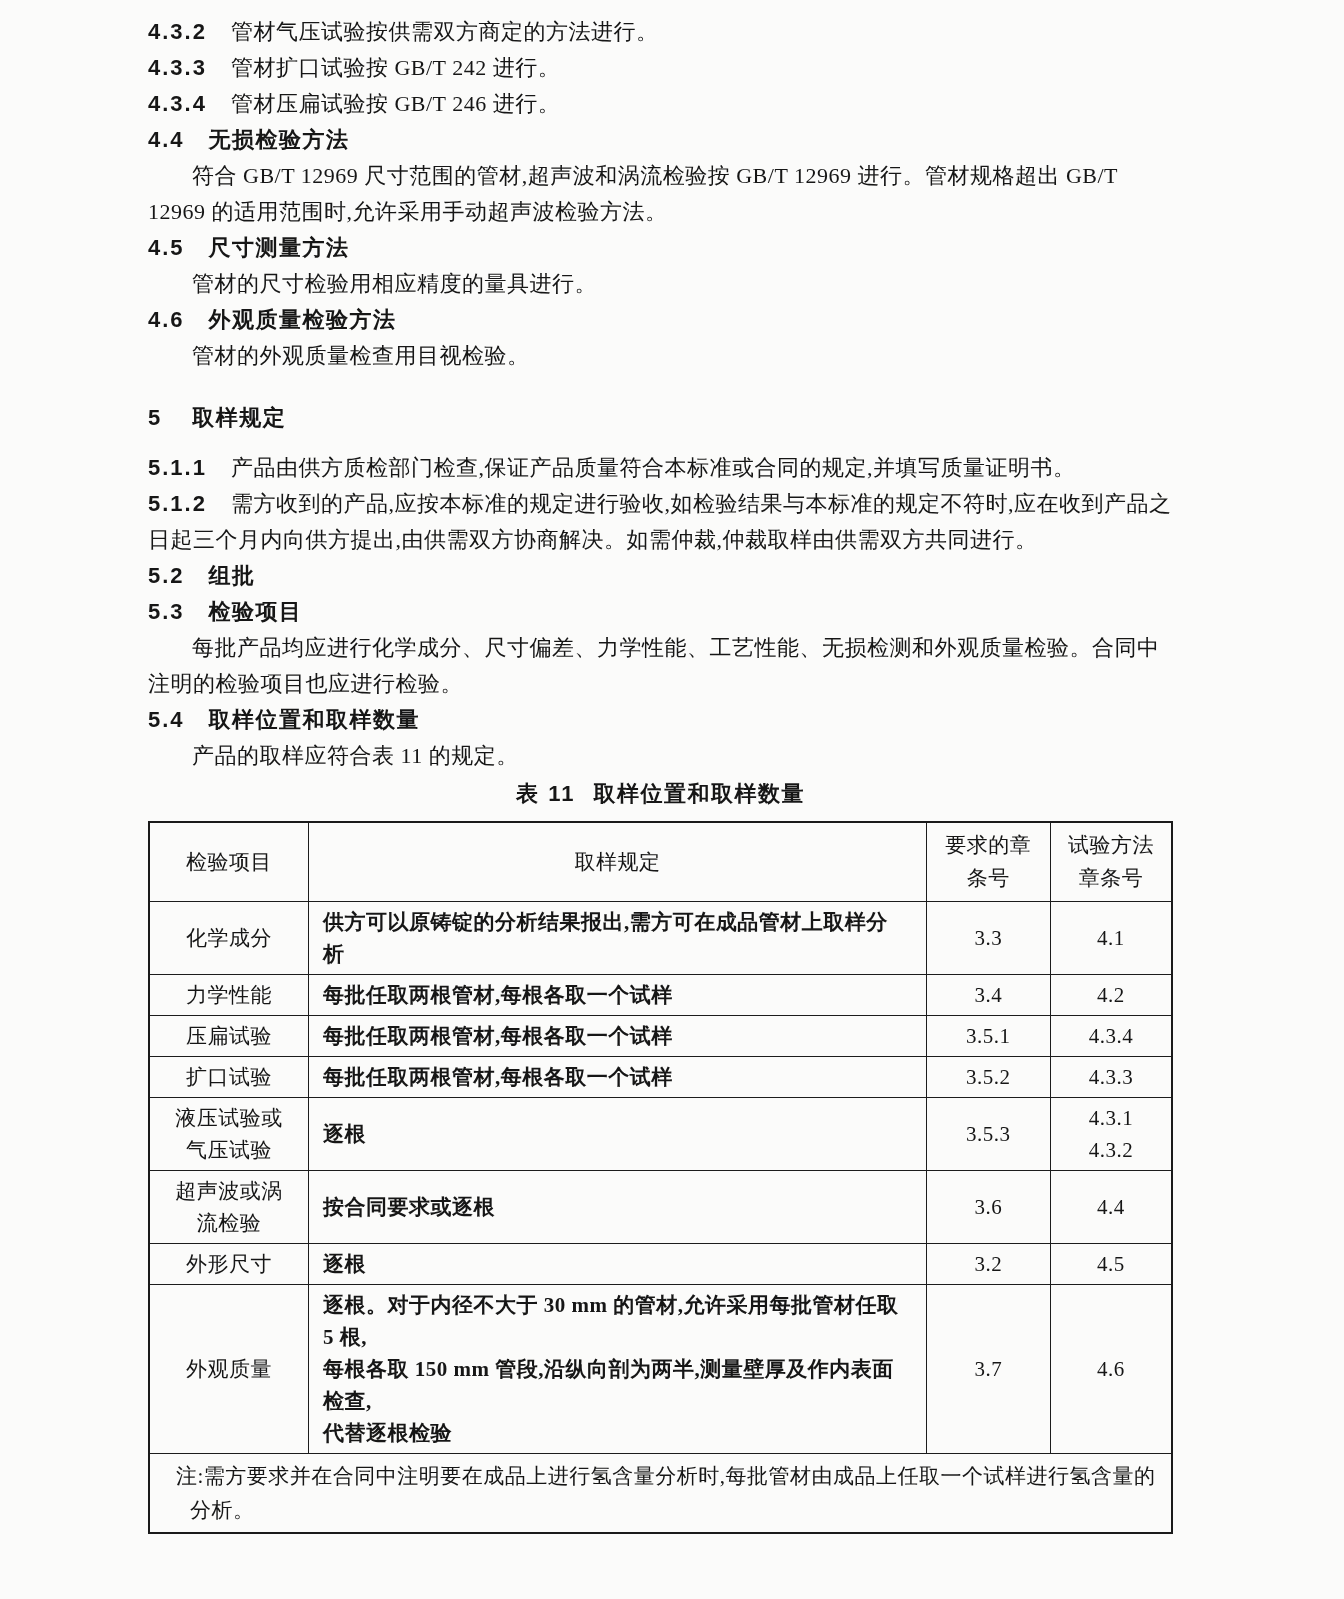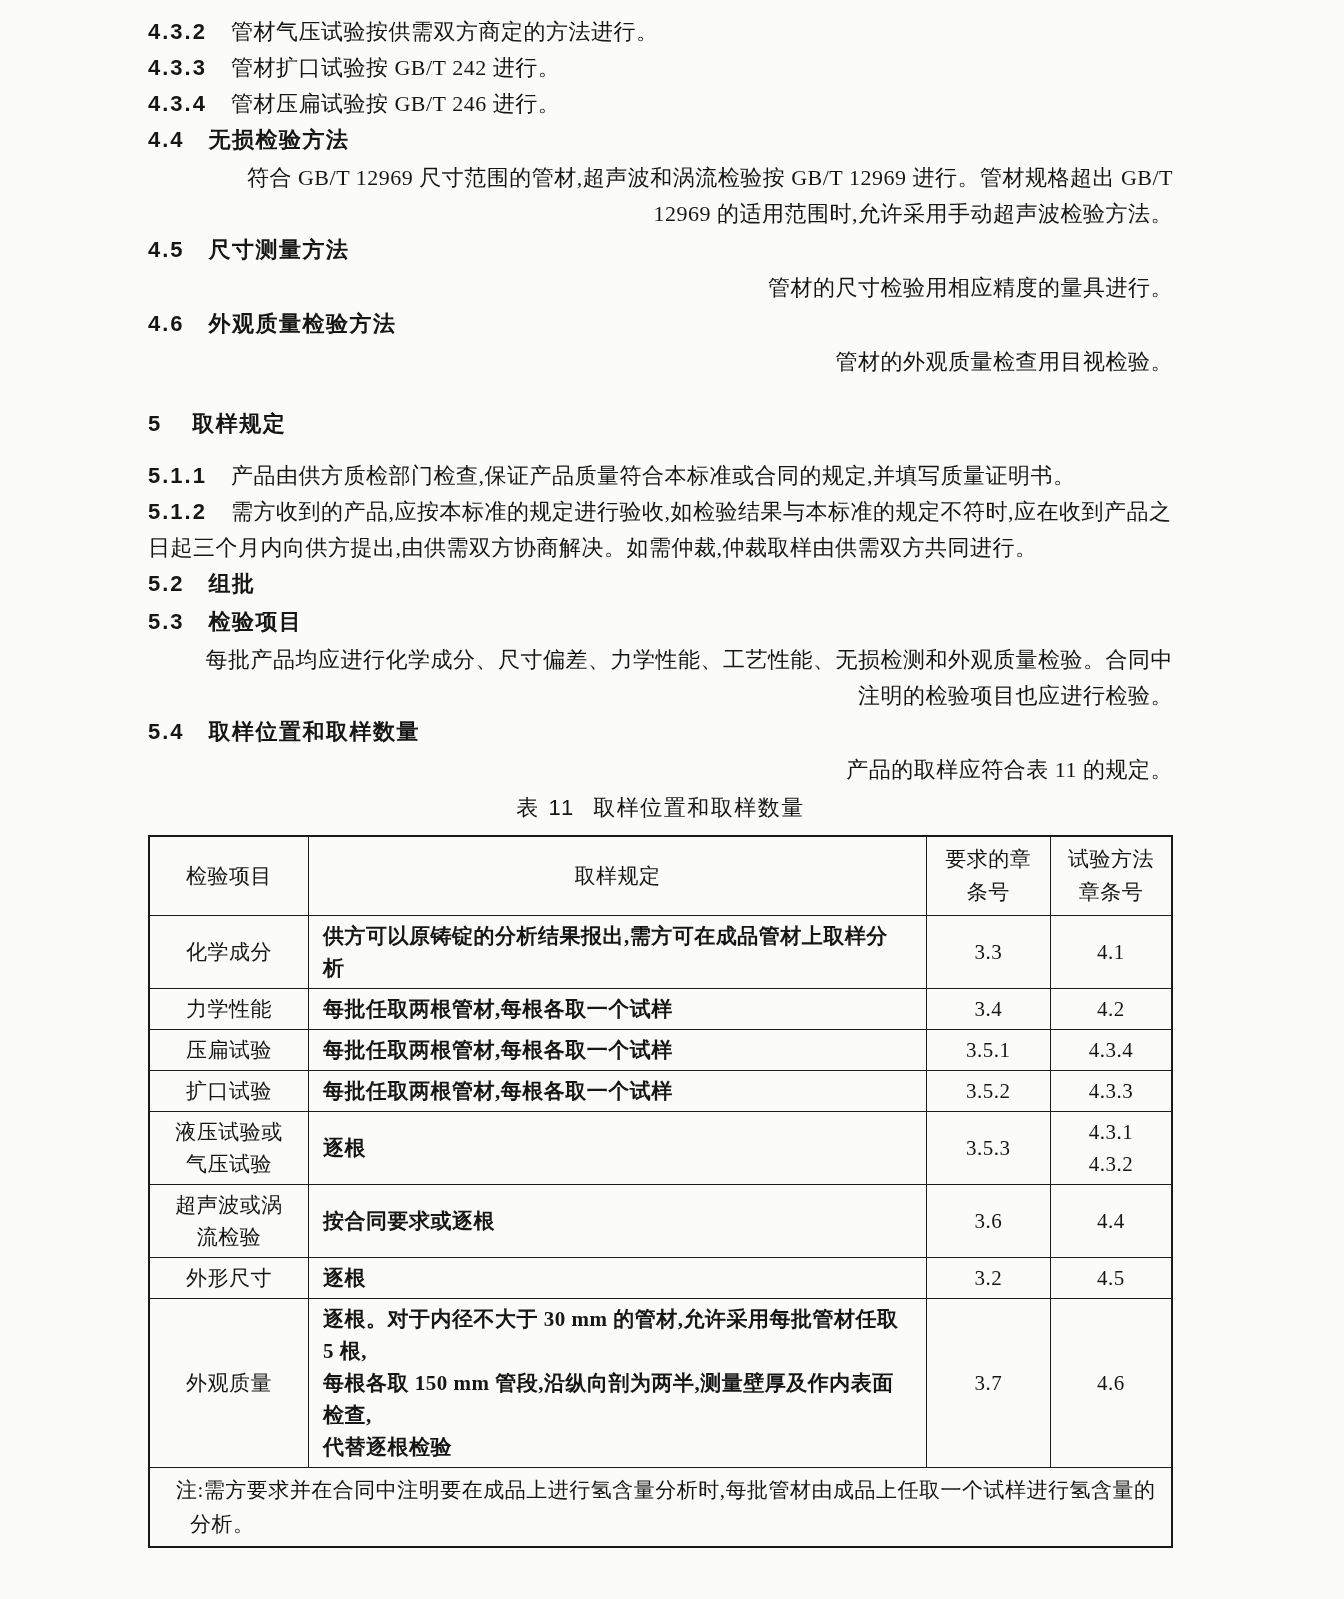--- a/index.html
+++ b/index.html
@@ -9,30 +9,30 @@
     font-family: "Liberation Serif", "DejaVu Serif", serif;
     font-size: 22px; letter-spacing: 0.5px;
   }
   .page { box-sizing: border-box; width: 1344px; height: 1368px; padding: 14px 171px 0 148px; }
   .content p { margin: 0; line-height: 36px; }
   .num {
     font-family: "Liberation Sans", "DejaVu Sans", sans-serif;
     font-weight: bold; letter-spacing: 2px; margin-right: 24px;
   }
   .heading .txt, .chapter .txt {
-    font-family: Liberation Mono, monospace;
+    font-family: Liberation Sans, sans-serif;
     font-weight: bold; letter-spacing: 1.5px;
   }
   .chapter { margin-top: 26px !important; margin-bottom: 14px !important; }
   .chapter .num { margin-right: 30px; }
-  .para { text-indent: 44px; text-align: right; }
+  .para { text-indent: 44px; }
   .table-caption {
     text-align: center; margin: 3px 0 10px;
     font-family: "Liberation Sans", "DejaVu Sans", sans-serif;
-    font-weight: normal; font-size: 22px; letter-spacing: 1.5px; line-height: 34px;
+    font-weight: bold; font-size: 22px; letter-spacing: 1.5px; line-height: 34px;
   }
   .table-caption .cap-label { margin-right: 18px; letter-spacing: 2px; }
   table.sampling {
     width: 100%; border-collapse: collapse; table-layout: fixed;
     font-size: 21px; letter-spacing: 0.5px;
   }
   table.sampling th, table.sampling td {
     border: 1.5px solid #1c1c1c; white-space: pre-line;
     font-weight: normal; padding: 4px 18px; line-height: 32px;
     text-align: center; vertical-align: middle;

